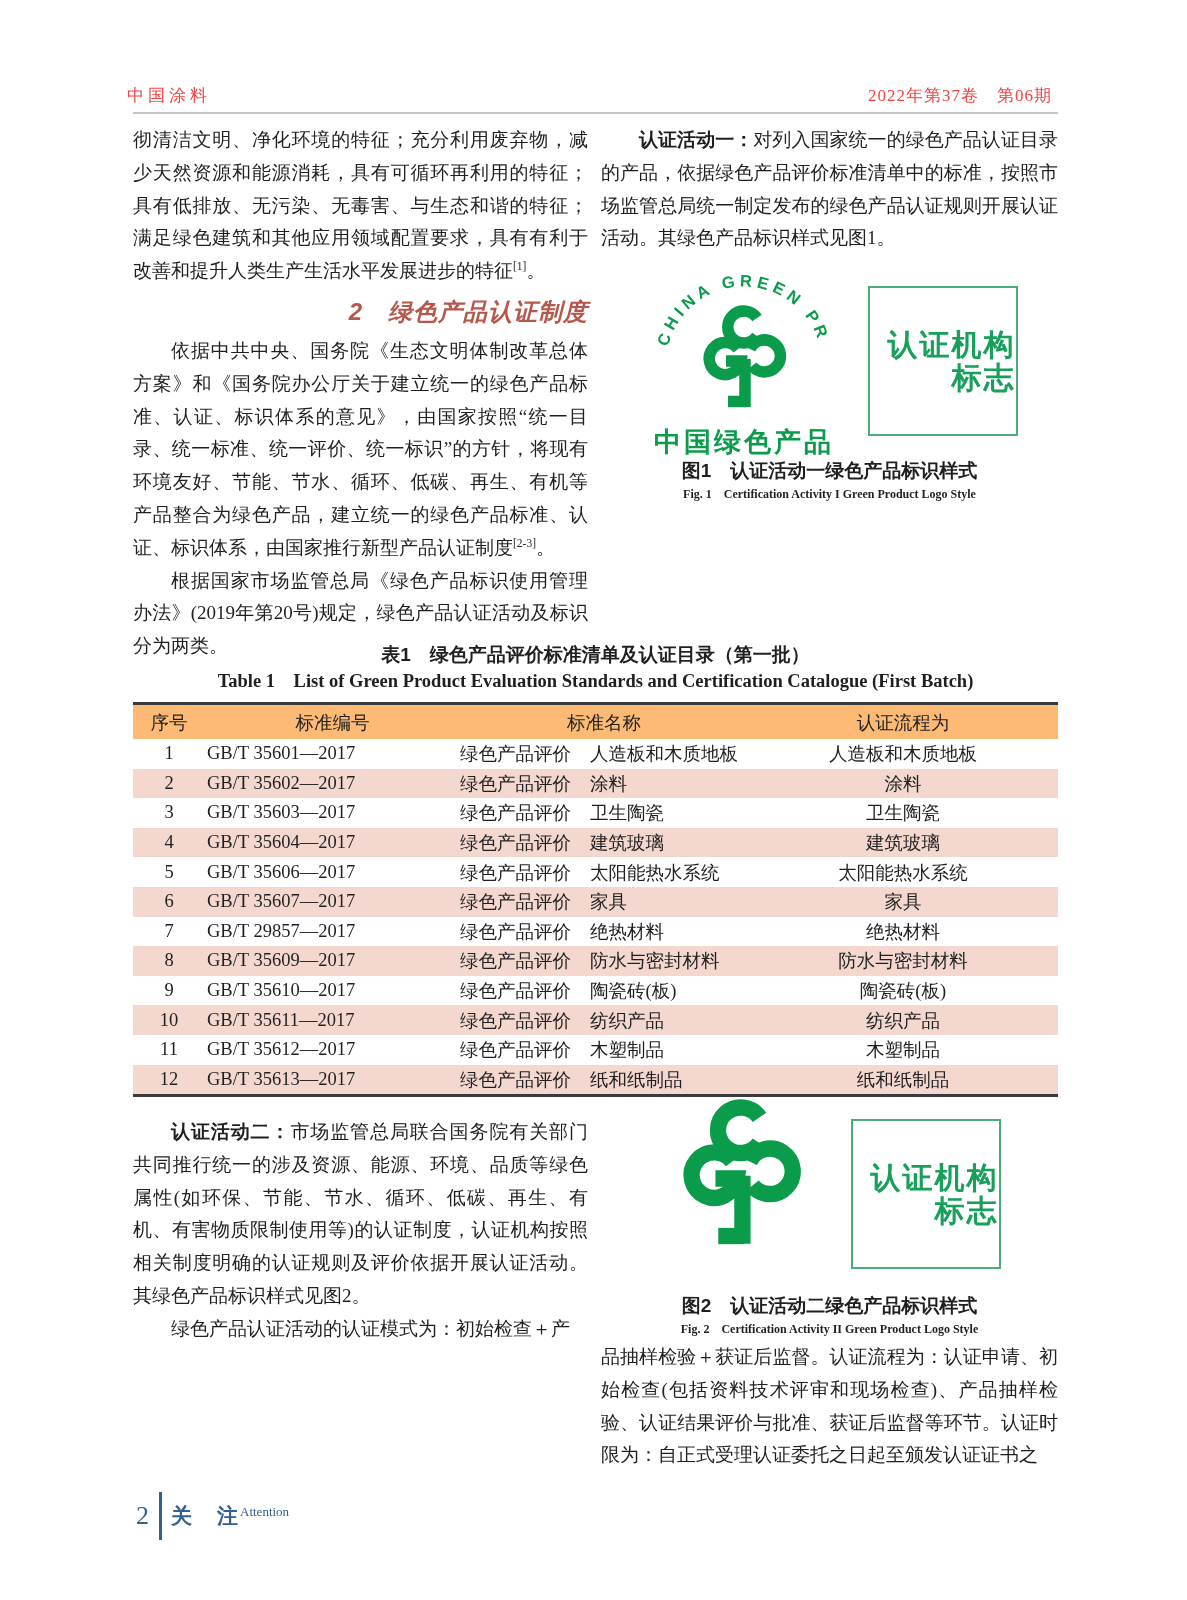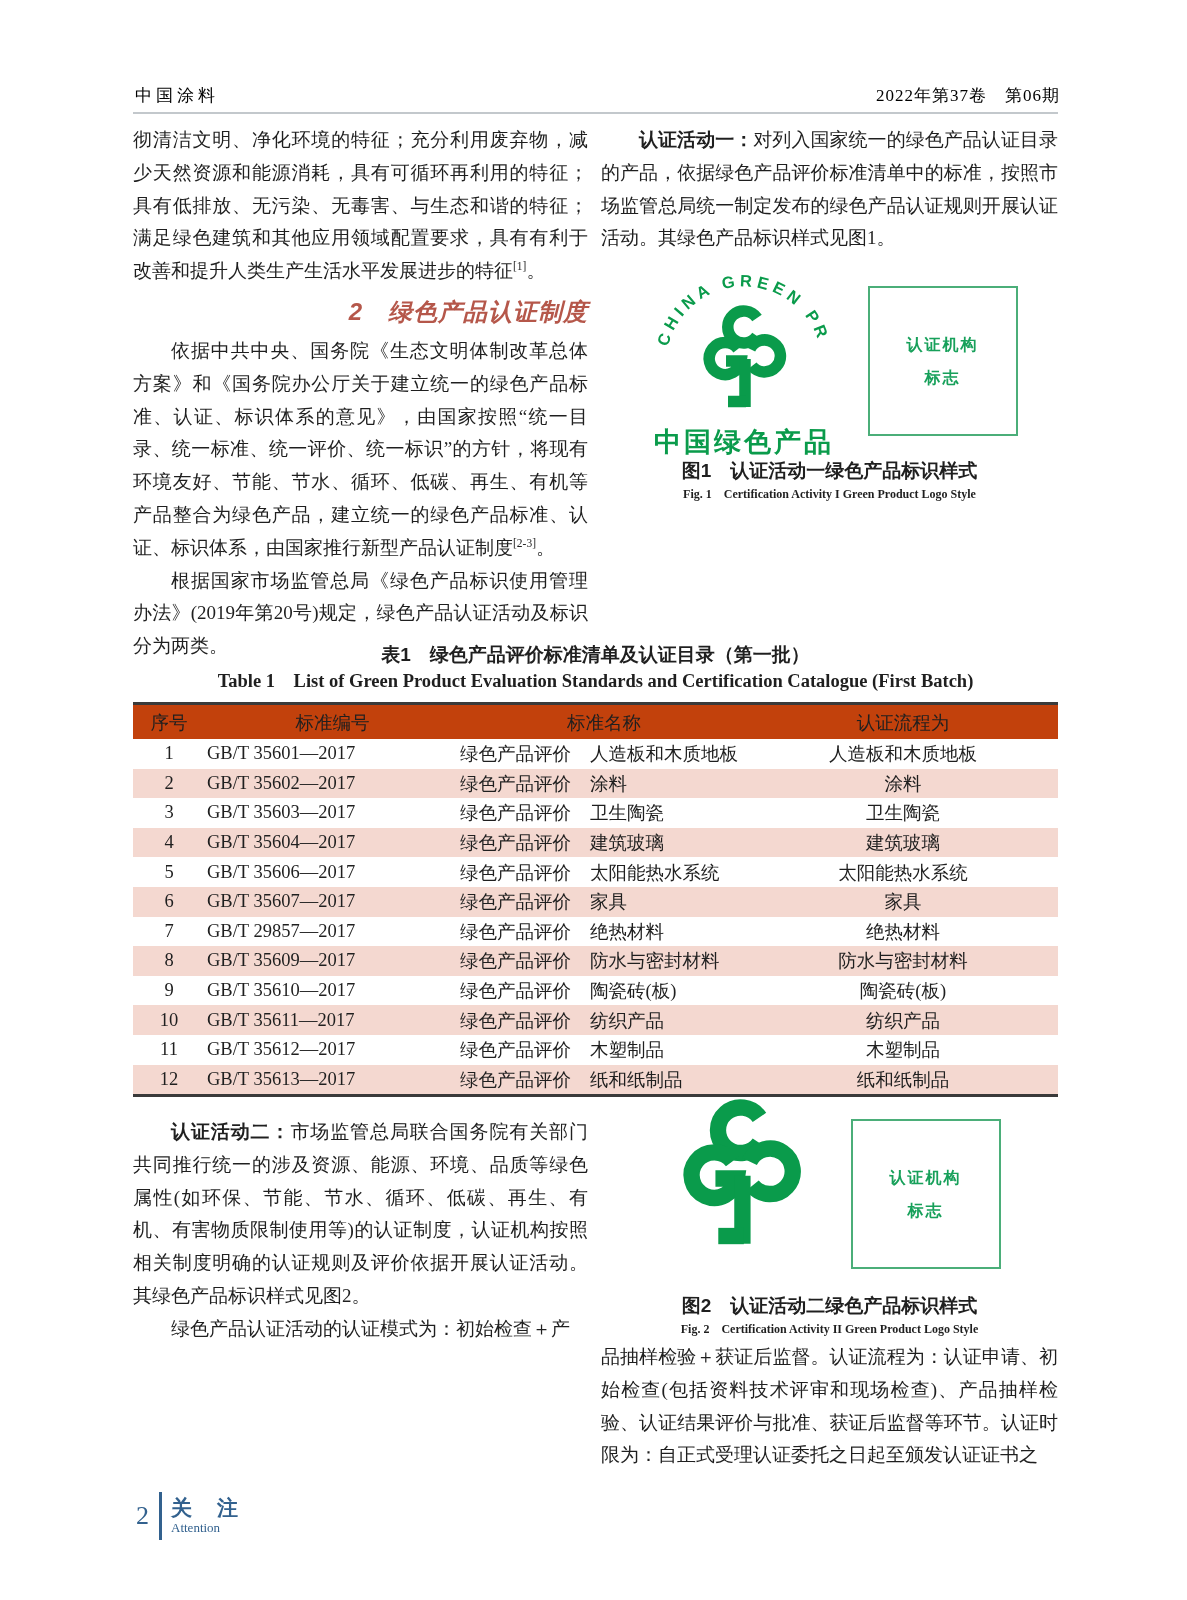--- a/index.html
+++ b/index.html
@@ -2,22 +2,22 @@
 <html><head>
 <meta charset="utf-8">
 <style>
   html,body{margin:0;padding:0;}
   body{
     width:1187px;height:1600px;position:relative;background:#ffffff;
     font-family:"Liberation Serif","DejaVu Serif",serif;color:#1f1f1f;
     overflow:hidden;
   }
   
-  .pg-header{position:absolute;left:135px;width:925px;top:84px;display:flex;
-    justify-content:space-between;align-items:flex-end;color:#000000;font-size:17px;}
+  .pg-header{position:absolute;left:127px;width:925px;top:84px;display:flex;
+    justify-content:space-between;align-items:flex-end;color:#ef4444;font-size:17px;}
   .journal{letter-spacing:4px;}
   .issue{letter-spacing:1px;}
   .header-line{position:absolute;left:133px;width:925px;top:112px;border-top:2px solid #c3c8cc;}
   
   .col{position:absolute;font-size:19px;line-height:32.8px;text-align:justify;}
   .col p{margin:0;}
   .indent{text-indent:2em;}
   .lead{font-weight:bold;}
   sup.ref{font-size:11.5px;vertical-align:super;line-height:0;}
   .left-top{left:133px;top:124px;width:455px;}
@@ -26,47 +26,47 @@
   .right-bottom{left:601px;top:1086px;width:457px;}
   .section-heading{
     font-family:"Liberation Sans","DejaVu Sans",sans-serif;font-weight:bold;
     color:#b5574a;font-size:24px;line-height:30px;margin:9px 0 8px 16px;letter-spacing:1px;
     text-align:right;
     font-style:italic;
   }
   
   .figure-row{display:flex;align-items:center;justify-content:center;gap:22px;margin-top:8px;}
   .cert-box{width:146px;height:146px;border:2px solid #4bae79;display:flex;flex-direction:column;
-    align-items:center;justify-content:center;color:#17a05a;font-size:16px;line-height:33px;
+    align-items:flex-end;justify-content:center;color:#17a05a;font-size:30px;line-height:33px;
     font-weight:bold;letter-spacing:2px;flex:0 0 auto;}
   .caption-zh{font-family:"Liberation Sans","DejaVu Sans",sans-serif;font-weight:bold;
     font-size:19px;text-align:center;margin-top:8px;line-height:24px;text-indent:0;}
   .caption-en{font-weight:bold;font-size:12px;text-align:center;margin-top:3px;line-height:23px;text-indent:0;}
   .after-fig{margin-top:12px;}
   
   .table-block{position:absolute;left:133px;top:642px;width:925px;}
   .t-title-zh{font-family:"Liberation Sans","DejaVu Sans",sans-serif;font-weight:bold;
     font-size:19px;text-align:center;line-height:25px;}
   .t-title-en{font-weight:bold;font-size:18.5px;text-align:center;line-height:24px;margin:2px 0 9px 0;}
   .data-table{width:925px;border-top:3px solid #3a3a3a;border-bottom:3px solid #3a3a3a;font-size:18.5px;}
   .t-grid{display:grid;grid-template-columns:72px 255px 288px 310px;align-items:center;}
-  .t-head{background:#c2410c;height:34px;font-size:18.5px;}
+  .t-head{background:#fdba74;height:34px;font-size:18.5px;}
   .t-head > div{text-align:center;}
   .t-row{height:29.6px;}
   .t-row:nth-child(even){background:#f4d8d0;}
   .c-no{text-align:center;}
   .c-code{text-align:left;padding-left:2px;}
   .c-name{display:flex;align-items:center;}
   .c-name .t-eval{display:inline-block;width:130px;flex:0 0 auto;}
   .c-cat{text-align:center;}
   
   .pg-footer{position:absolute;left:136px;top:1492px;display:flex;align-items:center;color:#32618e;}
   .page-num{font-size:26px;margin-right:10px;}
   .footer-bar{width:3px;height:48px;background:#32618e;margin-right:9px;}
-  .footer-labels{display:flex;flex-direction:column;justify-content:center;}
+  .footer-labels{display:flex;flex-direction:row;justify-content:center;}
   .footer-zh{font-family:"Liberation Sans","DejaVu Sans",sans-serif;font-weight:bold;
     font-size:21px;line-height:24px;letter-spacing:2px;}
   .footer-en{font-size:13px;line-height:16px;}
   
   .logo-svg{display:block;flex:0 0 auto;}
 </style>
 </head>
 <body>
 
 <div class="pg-header">

